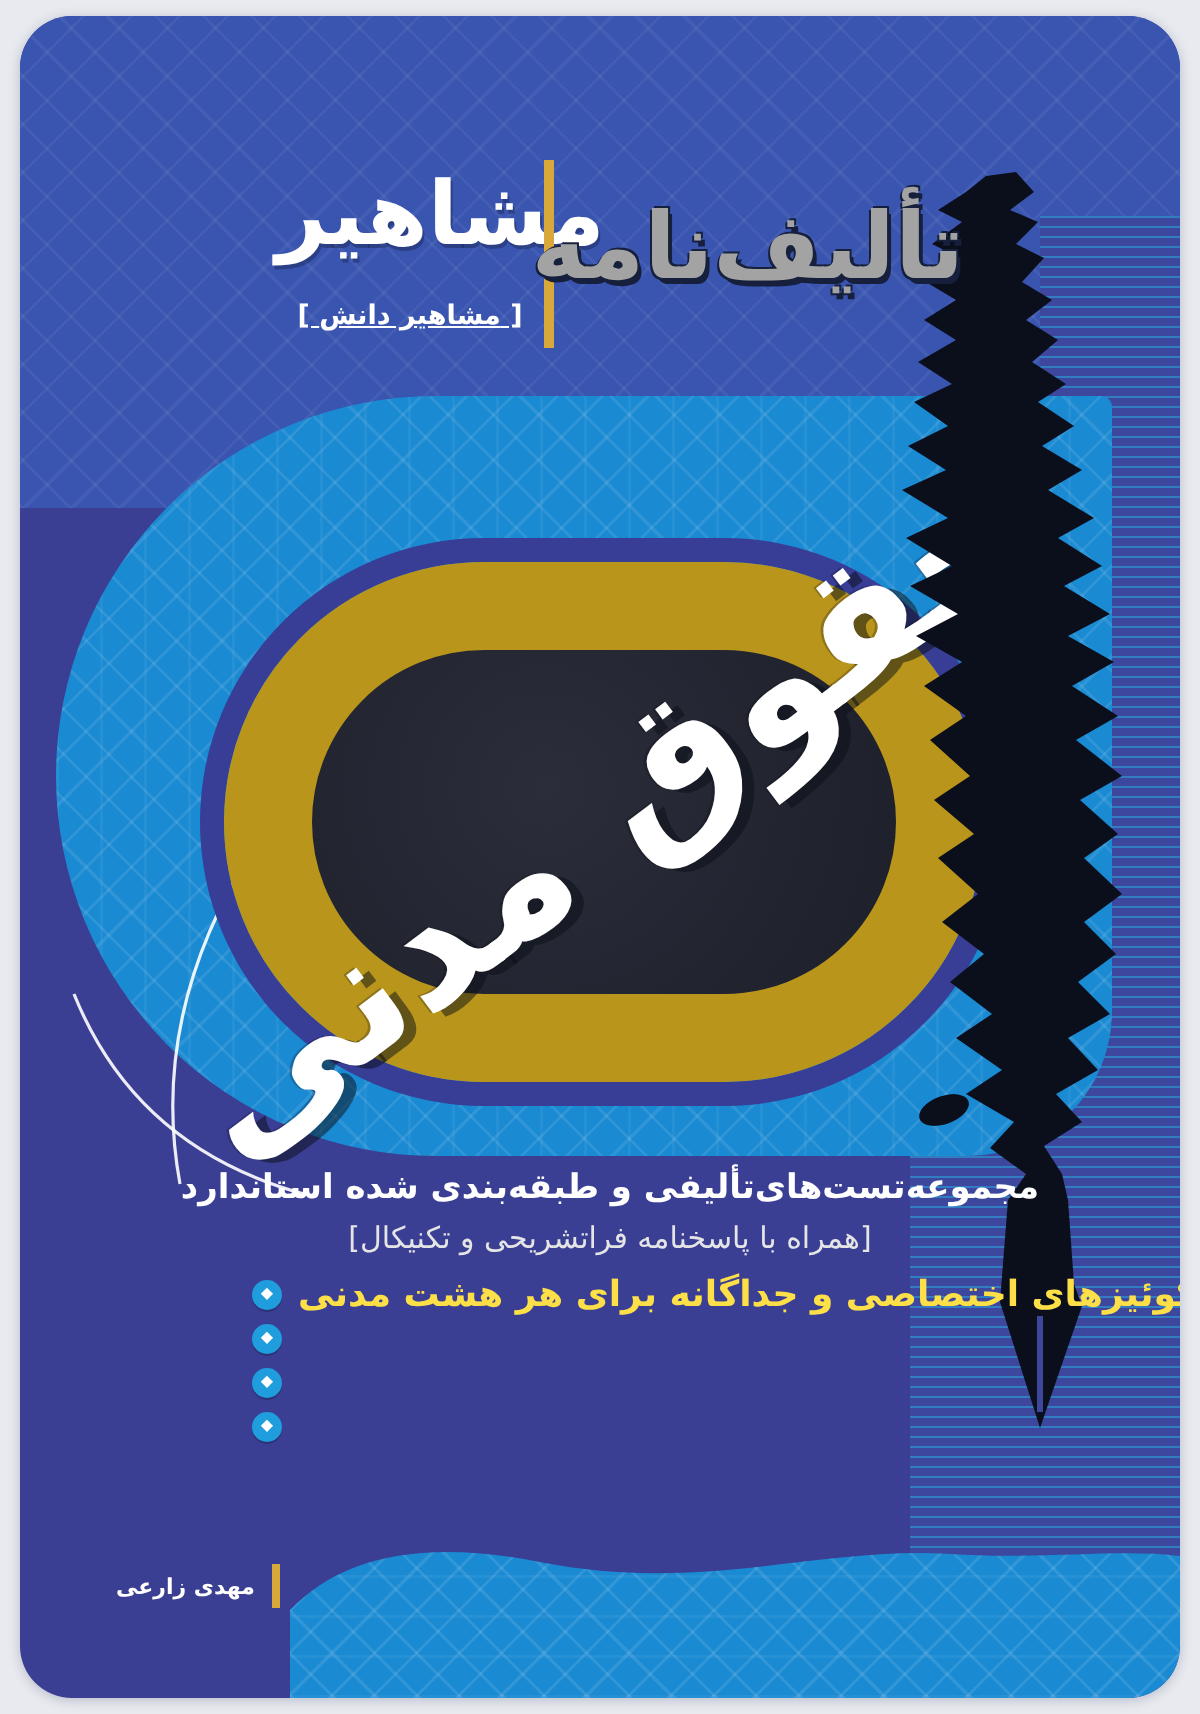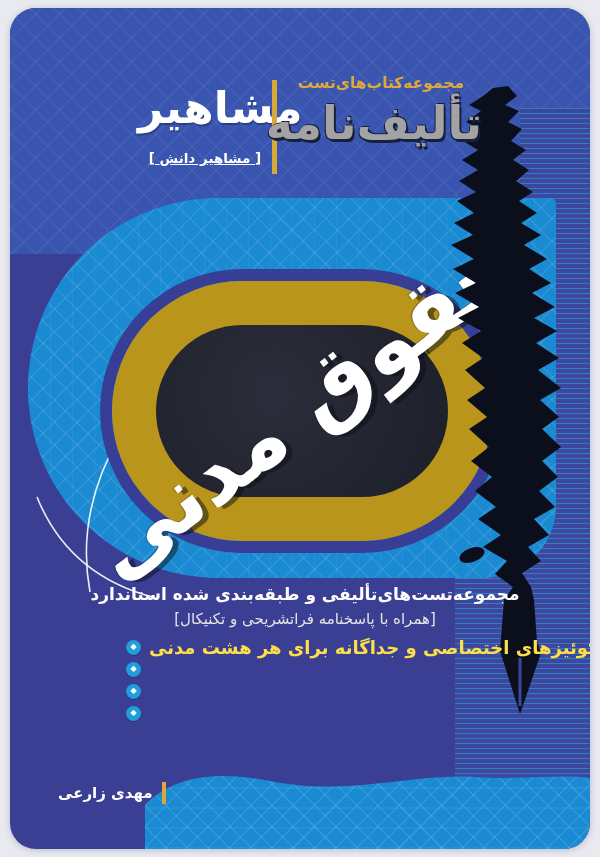--- a/index.html
+++ b/index.html
@@ -57,21 +57,21 @@
   .feature-text{color:#fde047;font-size:18px;font-weight:bold;direction:rtl;white-space:nowrap;}
   
   .bottom-band{position:absolute;left:135px;bottom:0;width:445px;height:80px;z-index:2;
     background-color:#1a8ad2;
     background-image:
       repeating-linear-gradient(45deg,rgba(255,255,255,.10) 0 1.5px,transparent 1.5px 15px),
       repeating-linear-gradient(-45deg,rgba(255,255,255,.10) 0 1.5px,transparent 1.5px 15px),
       repeating-linear-gradient(0deg,rgba(255,255,255,.05) 0 1.5px,transparent 1.5px 20px);
     clip-path:path("M0 36 C 25 10 65 0 125 12 C 205 28 265 4 330 8 C 375 11 415 5 445 9 L445 80 L0 80 Z");}
   .author{position:absolute;left:48px;top:774px;display:flex;align-items:center;z-index:7;}
-  .author-name{color:#ffffff;font-size:15px;font-weight:bold;direction:rtl;}
+  .author-name{color:#ffffff;font-size:11px;font-weight:bold;direction:rtl;}
   .author-bar{width:4px;height:22px;background:#d8a93a;margin-left:9px;}
 </style>
 </head>
 <body>
 
 <div class="cover">
 
   <div class="top-band"></div>
   <div class="scan-strip strip1"></div>
   <div class="scan-strip strip2"></div>
@@ -96,21 +96,20 @@
       L 475 380 L 455 362 L 473 350 L 452 335 L 471 323 L 448 310 L 469 299 L 445 285 L 466 275
       L 443 261 L 464 251 L 441 237 L 463 227 L 444 215 L 464 205 L 447 193 L 466 184 L 449 173
       L 468 162 L 452 152 L 468 142 L 453 133 L 470 121 L 456 114 L 471 103 L 459 97 L 473 88 L 483 80 Z"></path>
     <ellipse cx="462" cy="547" rx="13" ry="7" fill="#0b0f1c" transform="rotate(-20 462 547)"></ellipse>
     <path d="M 510 650 L 510 698" stroke="#3c479d" stroke-width="3" fill="none"></path>
   </svg>
 
   <div class="logo-text">مشاهیر</div>
   <div class="logo-caption">[ مشاهیر دانش ]</div>
   <div class="hdr-bar"></div>
-  <div class="series-label">مجموعه‌کتاب‌های‌تست</div>
   <div class="series-title">تألیف‌نامه</div>
 
   <div class="subtitle1">مجموعه‌تست‌های‌تألیفی و طبقه‌بندی شده استاندارد</div>
   <div class="subtitle2">[همراه با پاسخنامه فراتشریحی و تکنیکال]</div>
 
   <div class="features">
     <div class="feature-row">
       <span class="bullet">
           <span>◆</span>
         </span>

